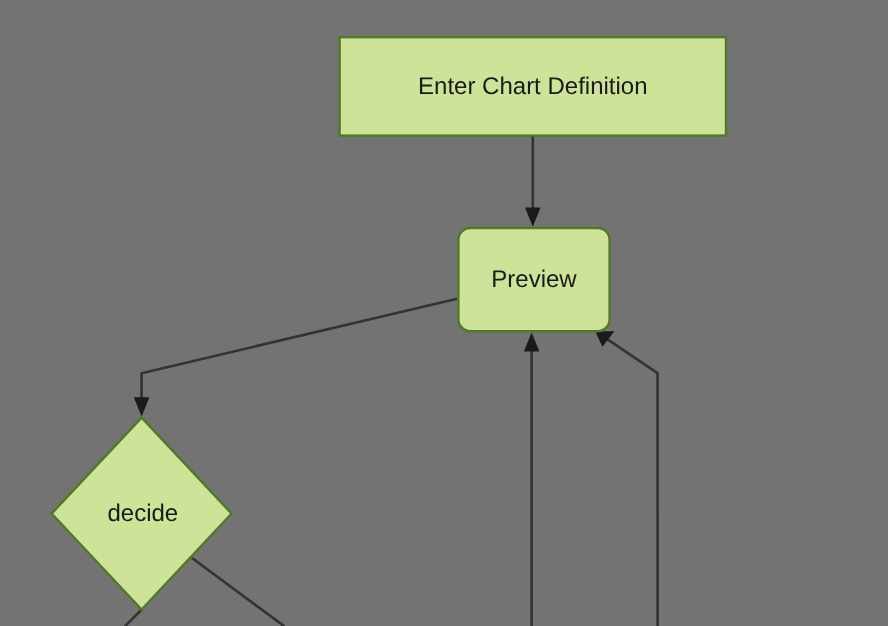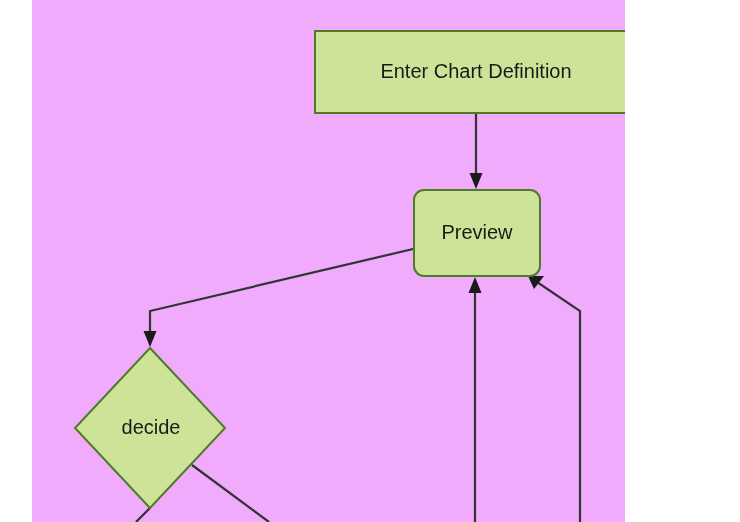--- a/index.html
+++ b/index.html
@@ -2,26 +2,25 @@
 <html><head>
 <meta charset="utf-8">
 <style>
   html, body {
     margin: 0;
     padding: 0;
     background: #ffffff;
   }
   #diagram-canvas {
     position: relative;
-    width: 593px;
+    width: 740px;
     height: 522px;
-    background: #f0abfc;
+    background: #737373;
     overflow: hidden;
     font-family: "Liberation Sans", sans-serif;
-    margin-left: 32px;
   }
   #flow-svg {
     position: absolute;
     top: 0;
     left: 0;
     width: 740px;
     height: 522px;
   }
   .node-shape {
     fill: #cde498;

